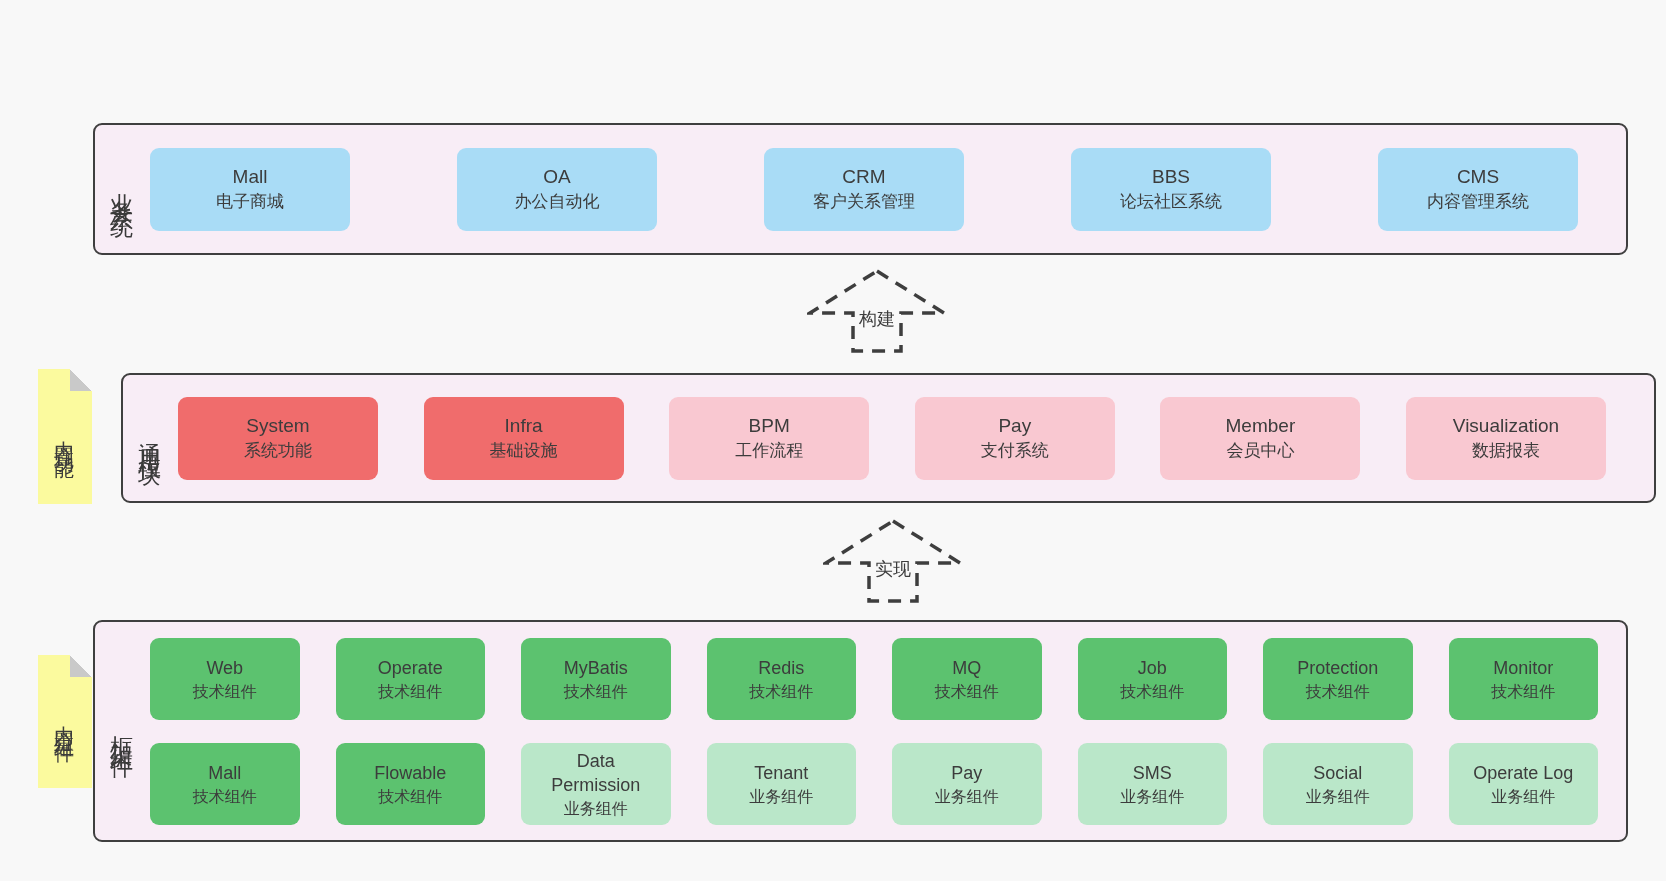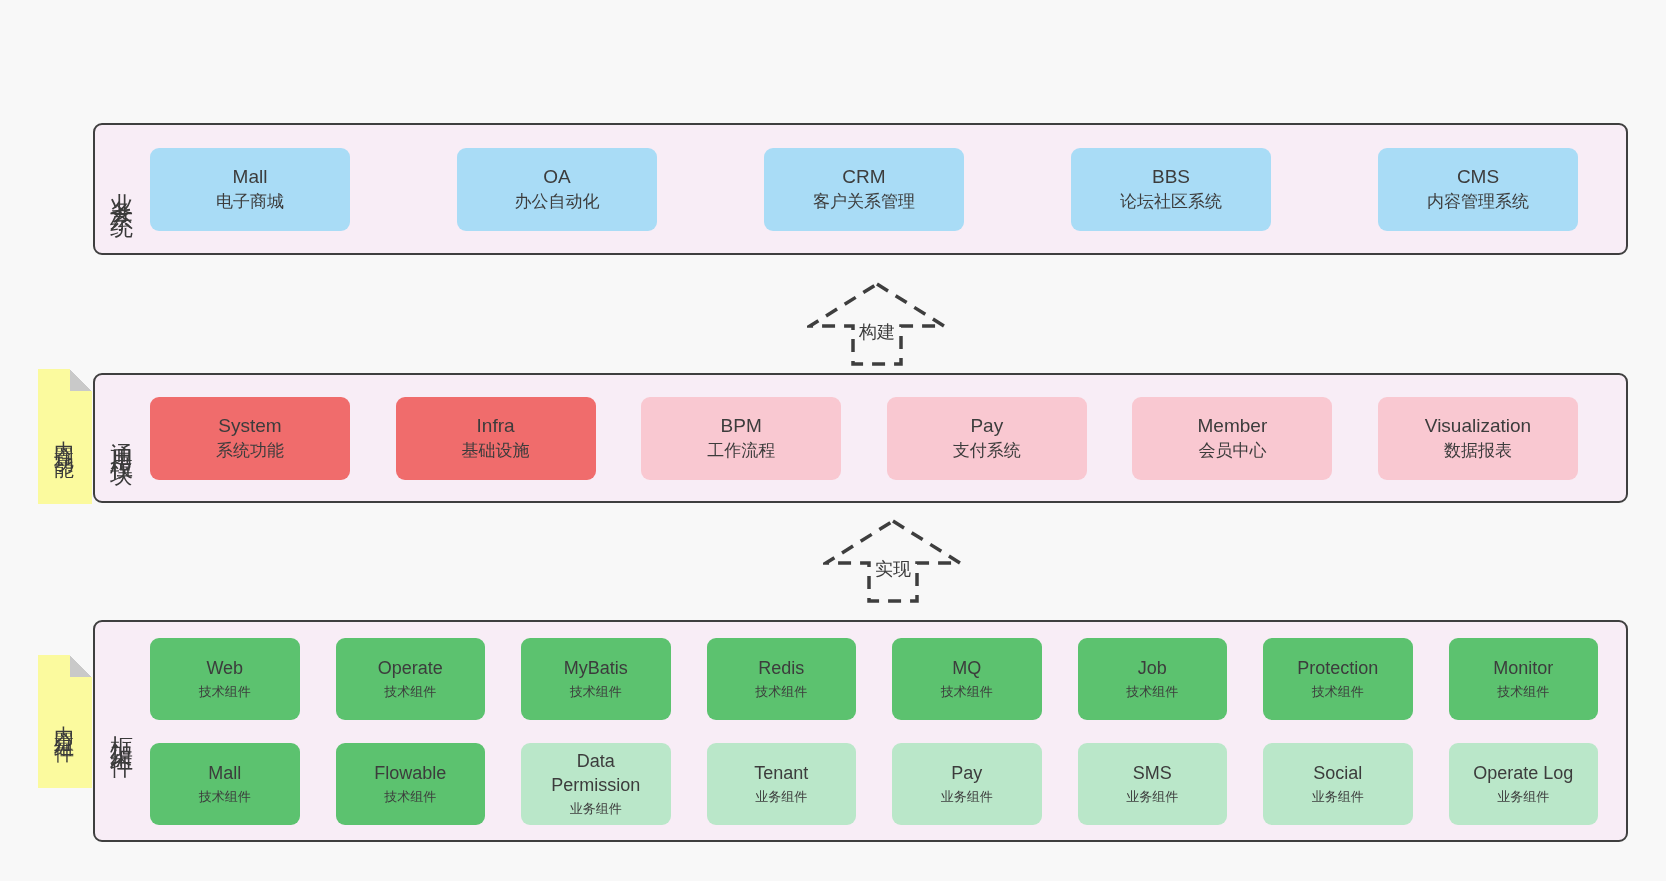--- a/index.html
+++ b/index.html
@@ -8,21 +8,21 @@
     background: #f8f8f8; overflow: hidden;
     font-family: "Liberation Sans", "DejaVu Sans", sans-serif;
     color: #3c3c3c;
   }
   .layer {
     position: absolute; left: 93px; width: 1535px;
     background: #f8edf6; border: 2px solid #3f3f3f; border-radius: 9px;
     box-sizing: border-box; display: flex;
   }
   .layer-top    { top: 123px; height: 132px; }
-  .layer-mid    { top: 373px; height: 130px; }
+  .layer-mid    { top: 373px; height: 130px; margin-left: 28px; }
   .layer-bottom { top: 620px; height: 222px; }
   .layer-label {
     flex: 0 0 55px; display: flex; align-items: center; justify-content: center;
     writing-mode: vertical-rl; text-orientation: upright;
     font-size: 23px; letter-spacing: 7px; color: #3a3a3a;
   }
   .boxes-row {
     flex: 1; display: flex; align-items: center;
     justify-content: space-between; padding-right: 48px;
   }
@@ -35,21 +35,21 @@
   .box-wide .box-name { font-size: 19px; line-height: 26px; }
   .box-wide .box-desc { font-size: 17px; line-height: 24px; }
   .boxes-grid {
     flex: 1; display: grid;
     grid-template-columns: repeat(8, 1fr);
     grid-template-rows: 82px 82px;
     column-gap: 36px; row-gap: 23px;
     padding: 16px 28px 0 0; box-sizing: border-box;
   }
   .boxes-grid .box-name { font-size: 18px; line-height: 24px; }
-  .boxes-grid .box-desc { font-size: 13px; line-height: 23px; }
+  .boxes-grid .box-desc { font-size: 16px; line-height: 23px; }
   .blue        { background: #a9dcf6; }
   .red         { background: #f06c6c; }
   .pink        { background: #f9c8d1; }
   .green       { background: #5cc26f; }
   .green-light { background: #bae7c9; }
   .sticky {
     position: absolute; width: 54px; background: #fbfa9e;
     display: flex; align-items: center; justify-content: center;
     writing-mode: vertical-rl; text-orientation: upright;
     font-size: 20px; letter-spacing: 6px; color: #3a3a3a;
@@ -61,21 +61,21 @@
   }
   .sticky-functions  { left: 38px; top: 369px; height: 135px; }
   .sticky-components { left: 38px; top: 655px; height: 133px; }
   .arrow { position: absolute; width: 140px; height: 86px; }
   .arrow svg { width: 100%; height: 100%; display: block; }
   .arrow-label {
     position: absolute; left: 50%; top: 38px; transform: translateX(-50%);
     background: #f8f8f8; padding: 1px 4px; font-size: 18px;
     color: #3c3c3c; white-space: nowrap;
   }
-  .arrow-build     { left: 807px; top: 281px; }
+  .arrow-build     { left: 807px; top: 268px; }
   .arrow-implement { left: 823px; top: 518px; }
 </style>
 </head>
 <body>
 
 <div class="layer layer-top">
   <div class="layer-label">业务系统</div>
   <div class="boxes-row">
     <div class="box box-wide blue">
       <div class="box-name">Mall</div>

